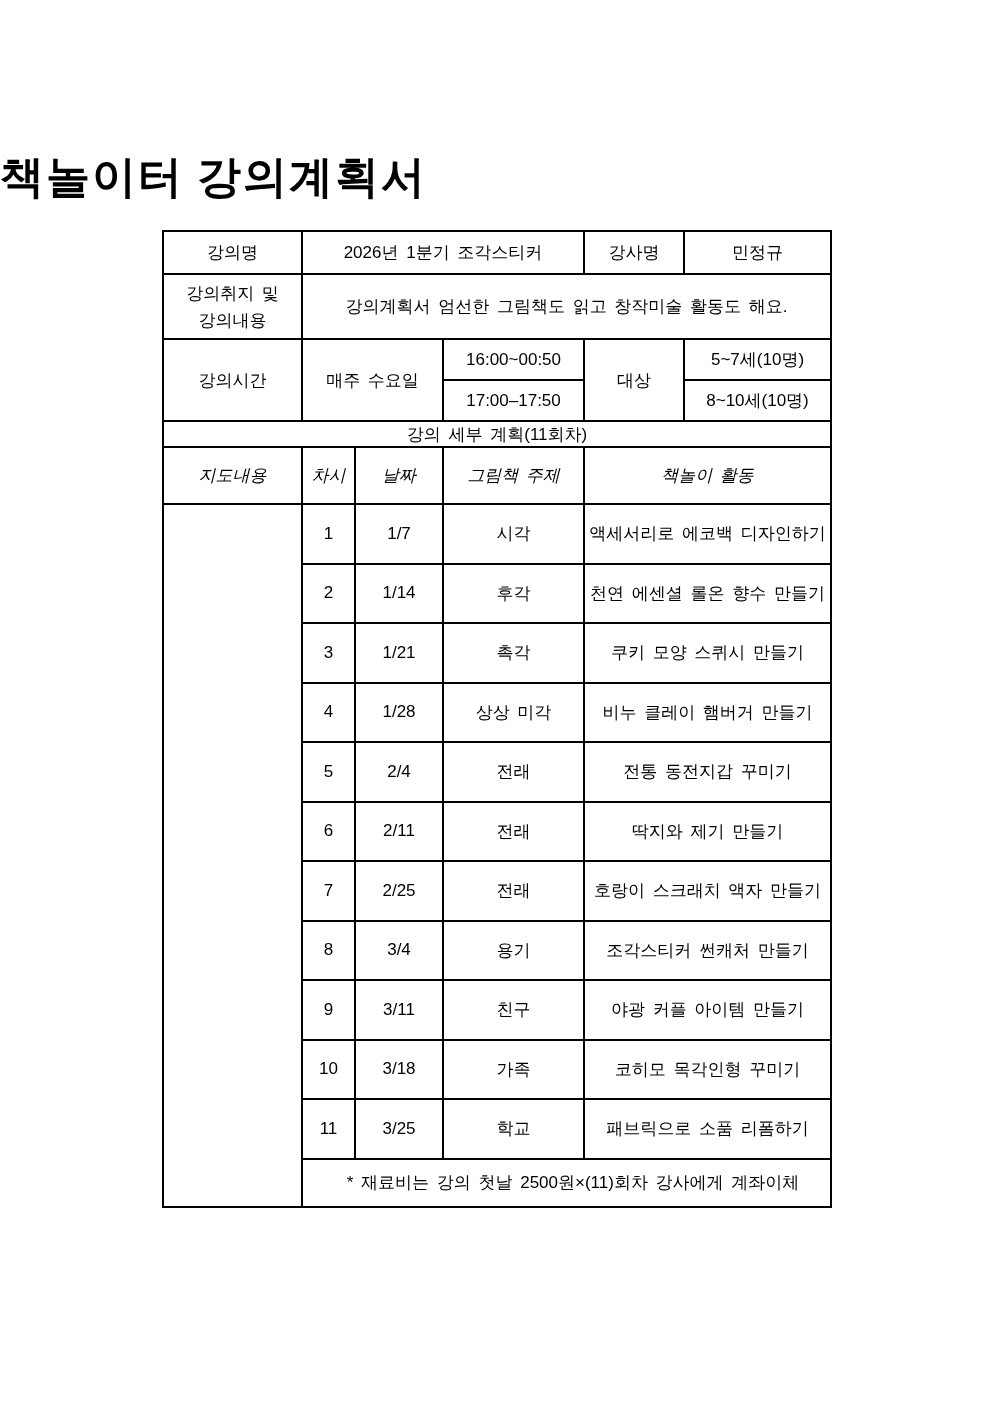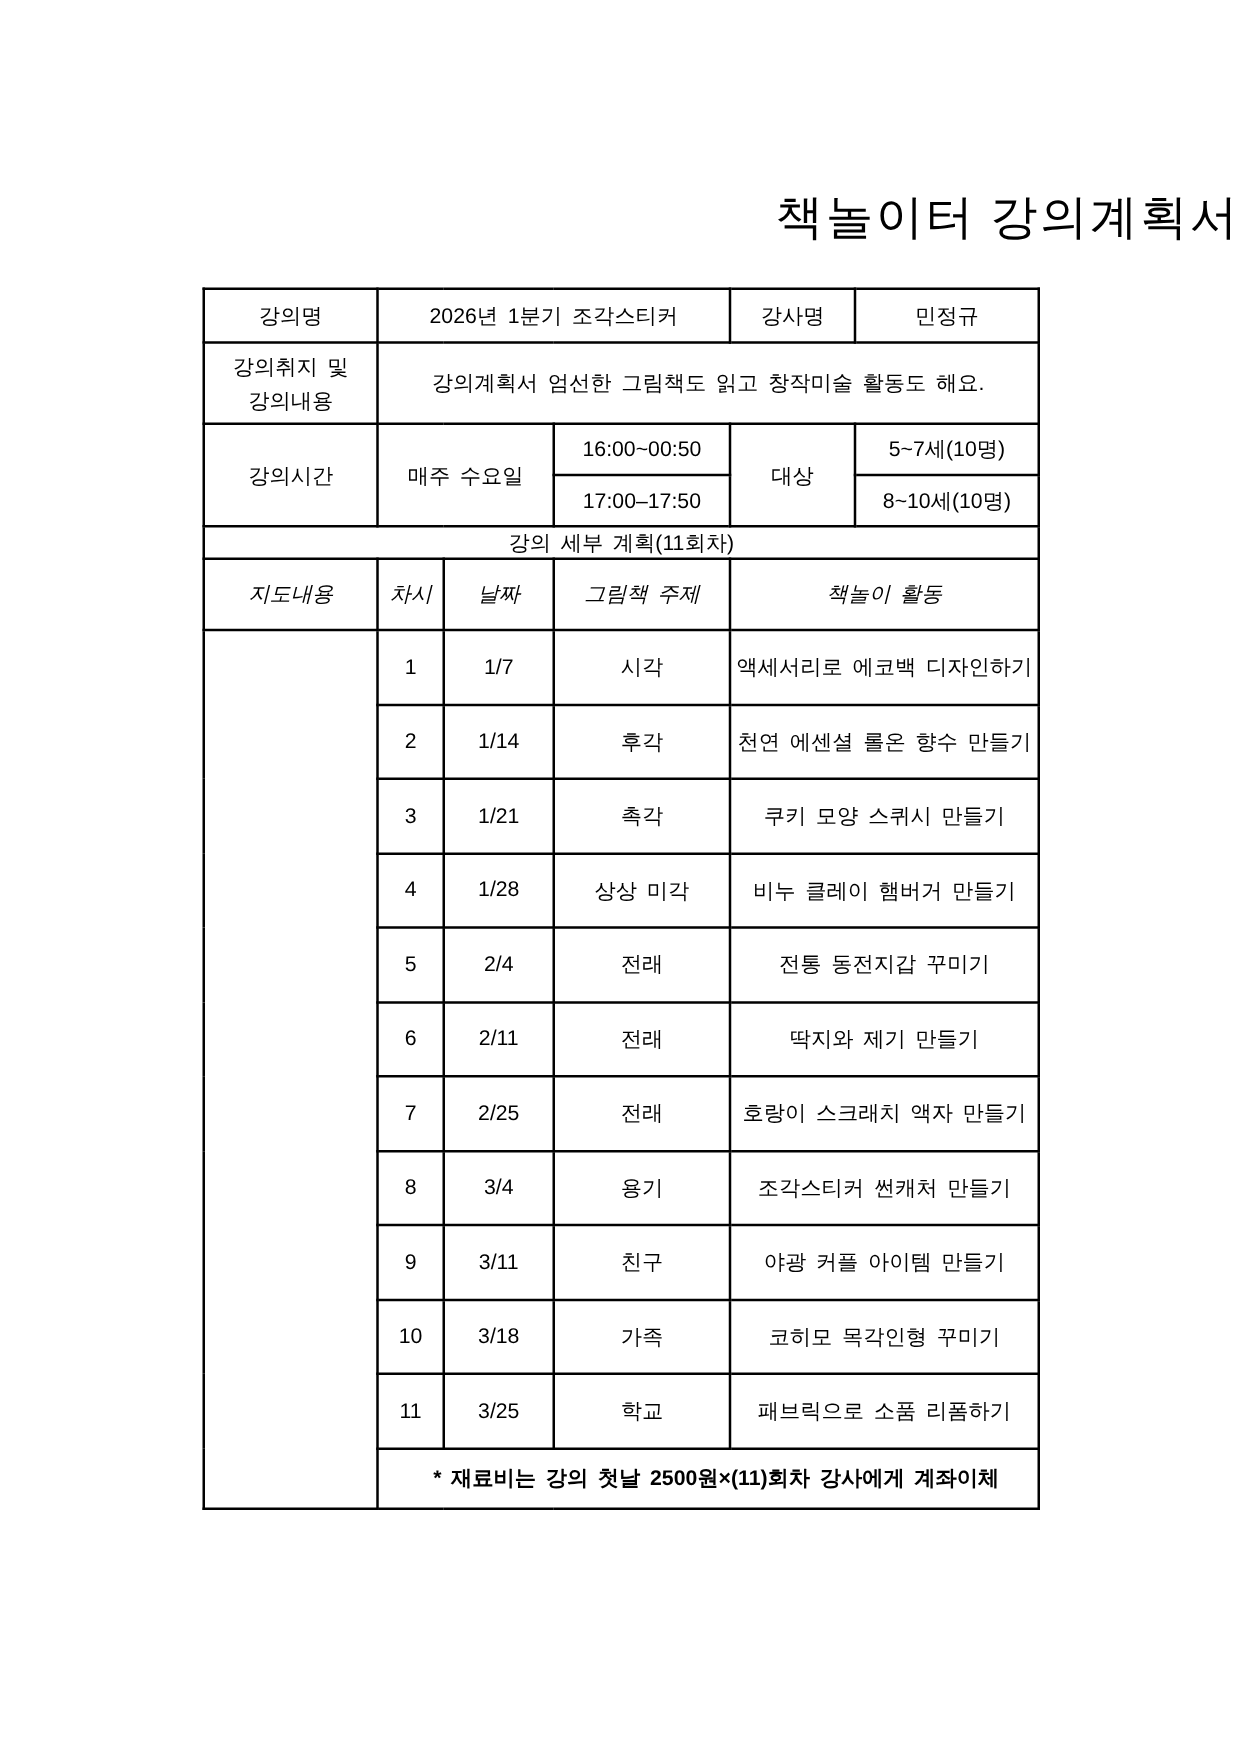--- a/index.html
+++ b/index.html
@@ -15,24 +15,24 @@
     height: 1403px;
     background: #ffffff;
     overflow: hidden;
   }
   .doc-title {
     position: absolute;
     top: 148px;
     left: 0;
     width: 992px;
     margin: 0;
-    text-align: right;
+    text-align: left;
     font-family: "Liberation Serif", "DejaVu Serif", serif;
-    font-size: 38px;
-    font-weight: normal;
+    font-size: 44px;
+    font-weight: bold;
     letter-spacing: 2px;
     white-space: pre;
   }
   table.plan {
     position: absolute;
     left: 162px;
     top: 230px;
     border-collapse: collapse;
     table-layout: fixed;
     width: 668px;
@@ -51,21 +51,20 @@
   tr.r2 { height: 65px; }
   tr.r3 { height: 41px; }
   tr.r4 { height: 26px; }
   tr.rh { height: 57px; font-style: italic; }
   tr.rd { height: 59.5px; }
   tr.rf { height: 48px; }
   td.two-line div { line-height: 27px; }
   td.note-cell {
     text-align: left;
     padding-left: 13px !important;
-    font-weight: bold;
   }
 </style>
 </head>
 <body>
 
 <div class="page">
 
   <h1 class="doc-title">책놀이터 강의계획서</h1>
 
   <table class="plan">

